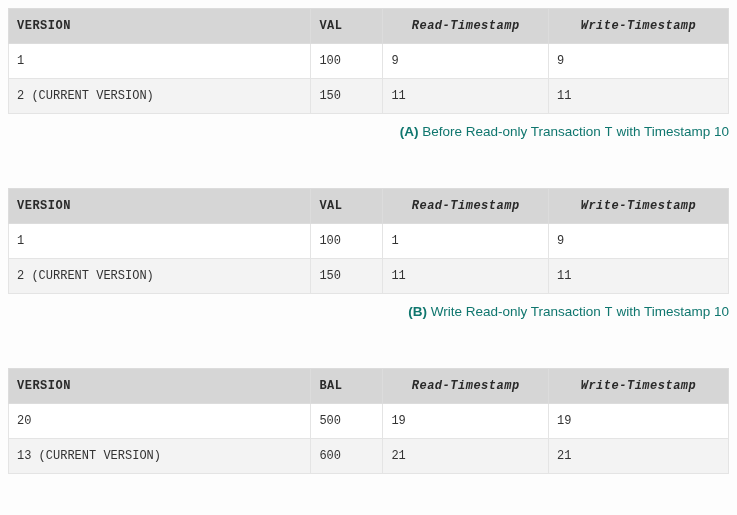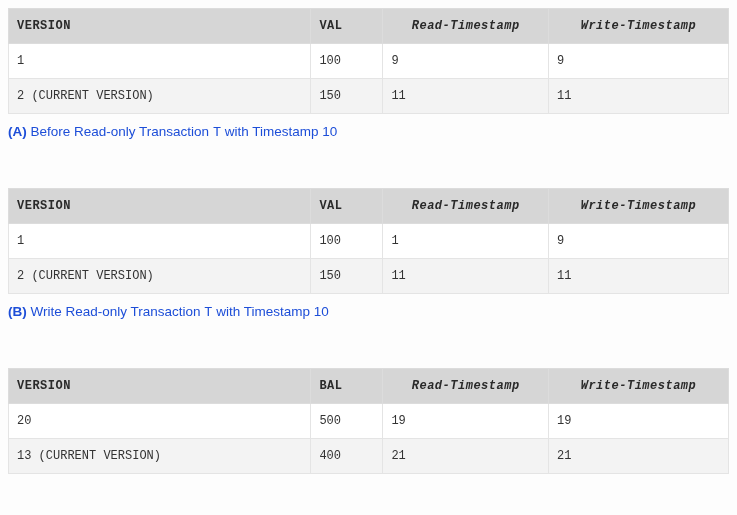--- a/index.html
+++ b/index.html
@@ -47,21 +47,22 @@
   tbody tr:nth-child(even) td {
     background: #f3f3f3;
   }
   col.c-version { width: 42%; }
   col.c-val     { width: 10%; }
   col.c-rt      { width: 23%; }
   col.c-wt      { width: 25%; }
   .caption {
     margin-top: 10px;
     font-size: 13.5px;
-    color: #1d4ed8;
+    color: #0f766e;
+    text-align: right;
   }
   .caption .label {
     font-weight: bold;
   }
   .caption code {
     font-family: "Courier New", Courier, monospace;
   }
 </style>
 </head>
 <body>
@@ -158,19 +159,19 @@
     </thead>
     <tbody>
       <tr>
         <td>20</td>
         <td>500</td>
         <td>19</td>
         <td>19</td>
       </tr>
       <tr>
         <td>13 (CURRENT VERSION)</td>
-        <td>400</td>
+        <td>600</td>
         <td>21</td>
         <td>21</td>
       </tr>
     </tbody>
   </table>
 </div>
 
 </body></html>

